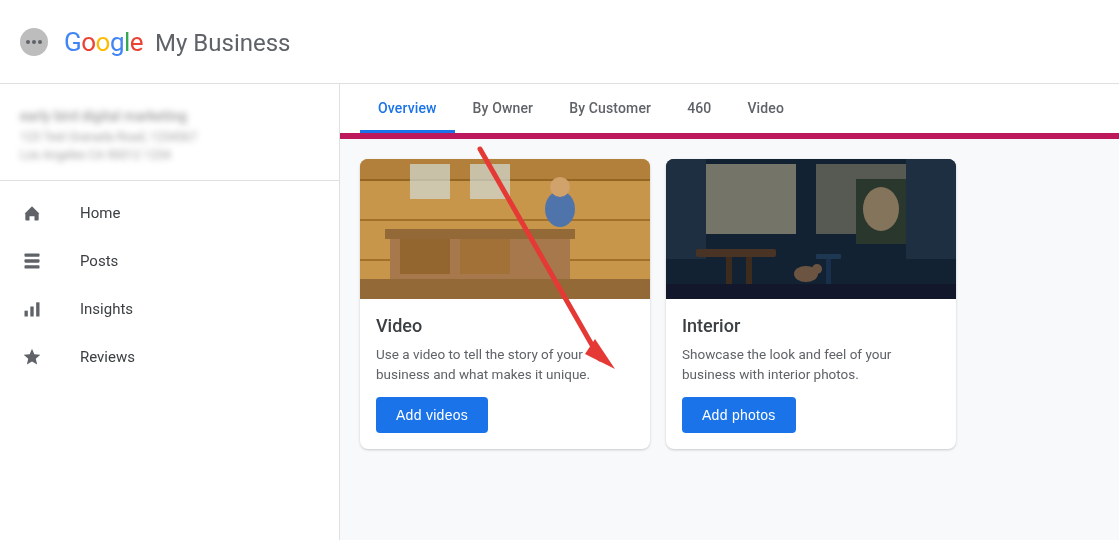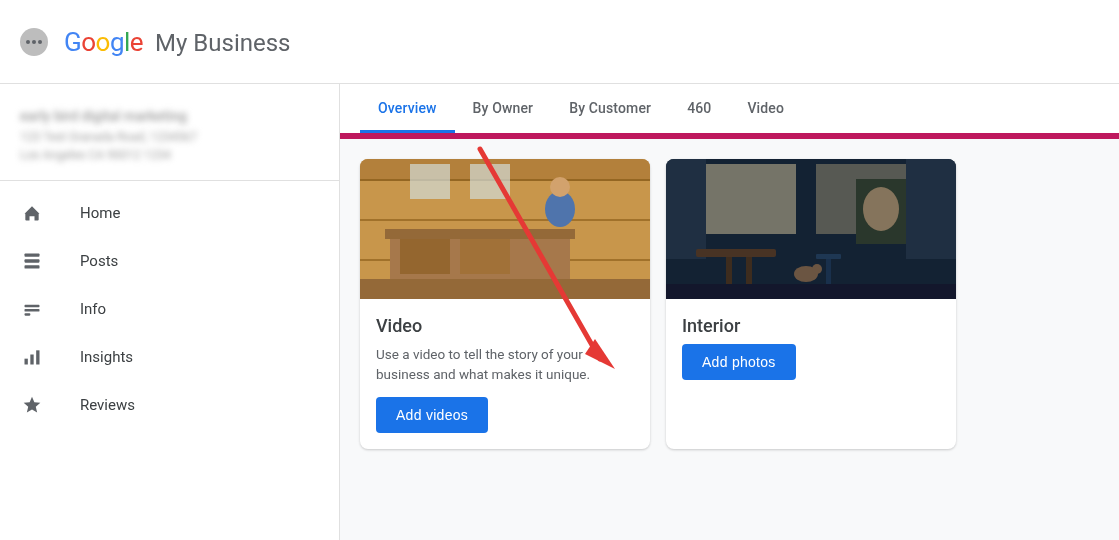--- a/index.html
+++ b/index.html
@@ -244,30 +244,20 @@
       <div class="nav-icon">
         <svg width="20" height="20" viewBox="0 0 24 24" fill="#5f6368">
           <rect x="3" y="3" width="18" height="4" rx="1"></rect>
             <rect x="3" y="10" width="18" height="4" rx="1"></rect>
             <rect x="3" y="17" width="18" height="4" rx="1"></rect>
         </svg>
       </div>
       <span class="nav-label">Posts</span>
     </div>
 
-    <div class="nav-item">
-      <div class="nav-icon">
-        <svg width="20" height="20" viewBox="0 0 24 24" fill="#5f6368">
-          <rect x="3" y="7" width="18" height="3" rx="1"></rect>
-            <rect x="3" y="12" width="18" height="3" rx="1"></rect>
-            <rect x="3" y="17" width="7" height="3" rx="1"></rect>
-        </svg>
-      </div>
-      <span class="nav-label">Info</span>
-    </div>
 
     <div class="nav-item">
       <div class="nav-icon">
         <svg width="20" height="20" viewBox="0 0 24 24" fill="#5f6368">
           <rect x="3" y="14" width="4" height="7"></rect>
             <rect x="10" y="9" width="4" height="12"></rect>
             <rect x="17" y="4" width="4" height="17"></rect>
         </svg>
       </div>
       <span class="nav-label">Insights</span>
@@ -367,19 +357,20 @@
             <rect x="150" y="95" width="25" height="5" fill="#2a4a6a" rx="1"></rect>
             <rect x="160" y="100" width="5" height="25" fill="#234060"></rect>
 
             <rect x="0" y="125" width="290" height="15" fill="#1a1a2e"></rect>
 
             <rect x="0" y="0" width="290" height="140" fill="rgba(10,20,40,0.35)"></rect>
           </svg>
         </div>
         <div class="card-body">
           <div class="card-title">Interior</div>
+          <div class="card-desc">Showcase the look and feel of your business with interior photos.</div>
           <button class="card-btn">Add photos</button>
         </div>
       </div>
 
     </div>
   </div>
 </div>
 
 </body></html>

